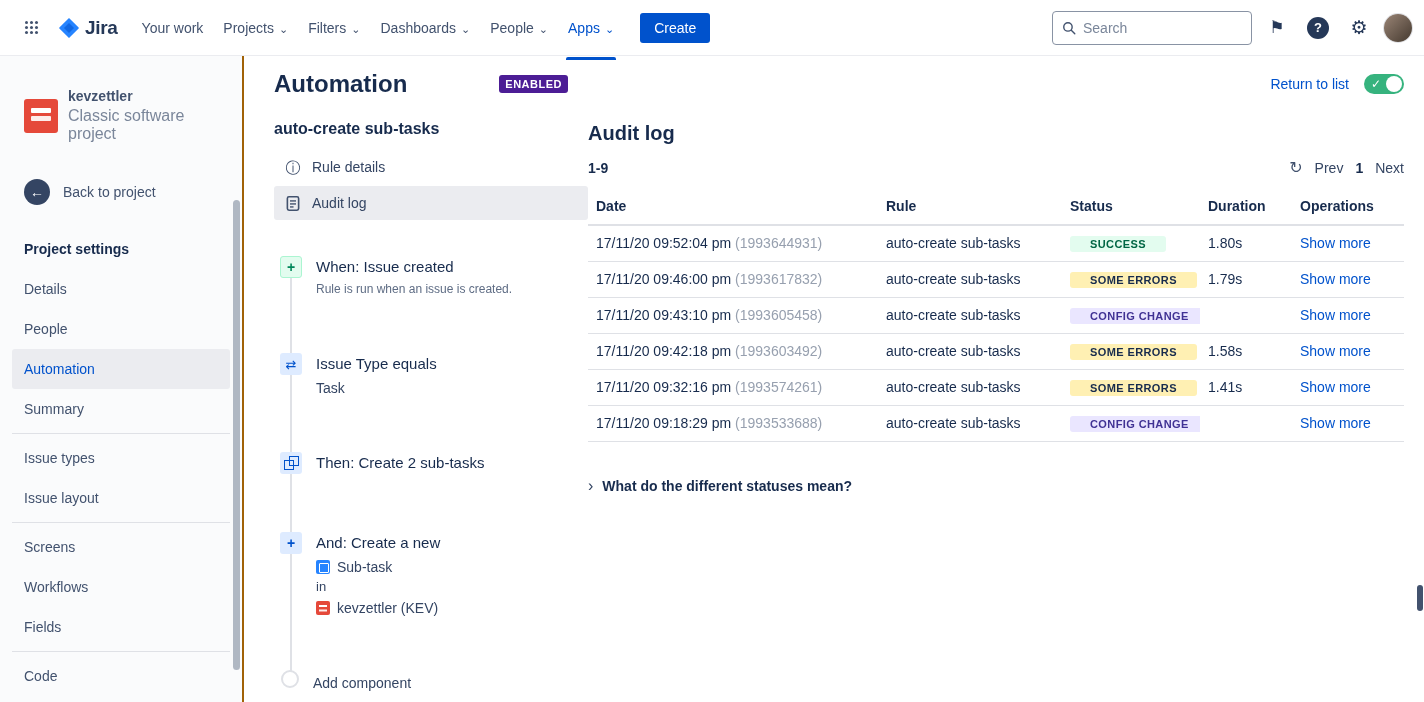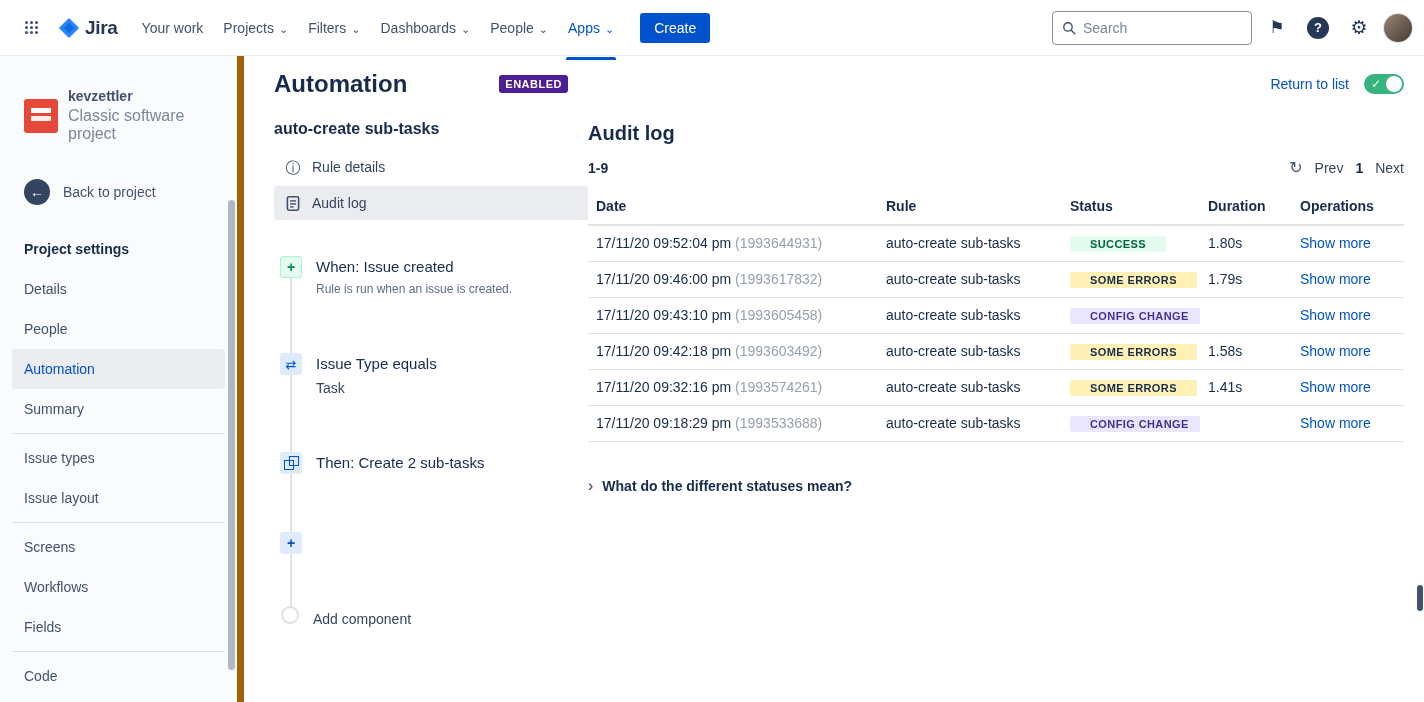--- a/index.html
+++ b/index.html
@@ -26,21 +26,21 @@
   .search-box { display:flex; align-items:center; gap:7px; width:200px; height:34px; border:1px solid #8993A4; border-radius:4px; padding:0 9px; background:#fff; }
   .search-box input { border:none; outline:none; flex:1; min-width:0; font-size:14px; color:#344563; font-family:inherit; background:transparent; }
   .search-box input::placeholder { color:#7A869A; }
   .iconbtn { width:32px; height:32px; display:flex; align-items:center; justify-content:center; cursor:pointer; }
   .flag-glyph { font-size:17px; color:#253858; }
   .help-circle { width:22px; height:22px; border-radius:50%; background:#253858; color:#fff; font-size:13px; font-weight:700; display:flex; align-items:center; justify-content:center; }
   .gear-glyph { font-size:19px; color:#253858; }
   .avatar { width:28px; height:28px; border-radius:50%; background:linear-gradient(135deg,#9a8576 0%,#55483d 80%); box-shadow:0 0 0 1px #DFE1E6; cursor:pointer; }
 
   
-  .sidebar { position:absolute; top:56px; left:0; width:244px; bottom:0; background:#FAFBFC; border-right:7px solid #a16207; overflow:hidden; }
+  .sidebar { position:absolute; top:56px; left:0; width:244px; bottom:0; background:#FAFBFC; border-right:2px solid #a16207; overflow:hidden; }
   .project-header { display:flex; gap:10px; padding:32px 16px 0 24px; align-items:center; }
   .project-avatar { width:34px; height:34px; border-radius:3px; background:#E5493A; position:relative; flex-shrink:0; }
   .project-avatar::before { content:""; position:absolute; left:7px; top:9px; width:20px; height:5px; background:#fff; border-radius:1px; box-shadow:0 8px 0 #FDEDEB; }
   .project-name { font-size:14px; font-weight:700; color:#42526E; }
   .project-type { font-size:16px; color:#7A869A; margin-top:3px; }
   .back-row { display:flex; align-items:center; gap:13px; margin:36px 24px 0; font-size:14px; color:#42526E; cursor:pointer; }
   .back-circle { width:26px; height:26px; border-radius:50%; background:#344563; color:#fff; display:flex; align-items:center; justify-content:center; font-size:14px; flex-shrink:0; }
   .section-title { margin:36px 24px 12px; font-size:14px; font-weight:700; color:#172B4D; }
   .sb-item { height:40px; display:flex; align-items:center; padding:0 12px; margin:0 12px; border-radius:3px; font-size:14px; color:#42526E; cursor:pointer; }
   .sb-item.active { background:#EBECF0; color:#0052CC; }
@@ -255,20 +255,32 @@
             <div class="tl-title">Issue Type equals</div>
             <div class="tl-sub">Task</div>
           </div>
         </div>
         <div class="tl-item tl-m3">
           <span class="tl-icon tl-then"></span>
           <div class="tl-title">Then: Create 2 sub-tasks</div>
         </div>
         <div class="tl-item tl-m4">
           <span class="tl-icon tl-and">+</span>
+          <div>
+            <div class="tl-title">And: Create a new</div>
+            <div class="tl-sub">
+              <span class="inline-icon-sub"></span>
+              <span>Sub-task</span>
+            </div>
+            <div class="tl-in">in</div>
+            <div class="tl-sub">
+              <span class="inline-icon-proj"></span>
+              <span>kevzettler (KEV)</span>
+            </div>
+          </div>
         </div>
         <div class="tl-item">
           <span class="tl-add-circle"></span>
           <div class="tl-sub">Add component</div>
         </div>
       </div>
     </div>
 
     <div class="audit-col">
       <h2 class="audit-title">Audit log</h2>

